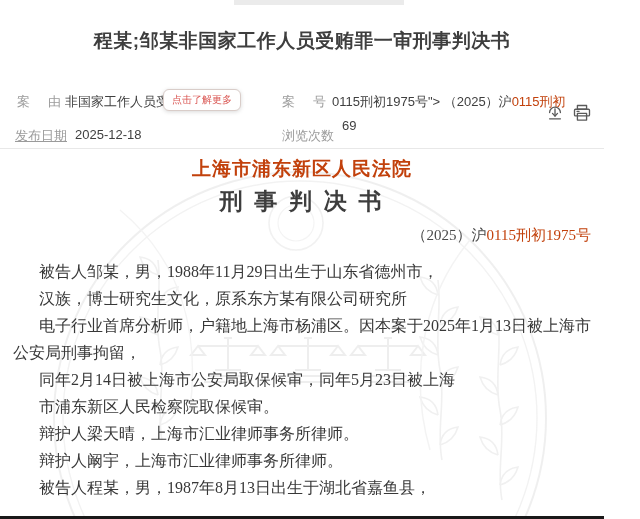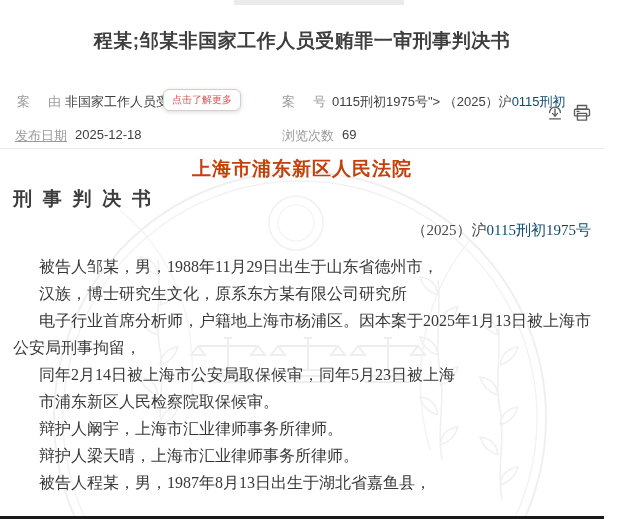--- a/index.html
+++ b/index.html
@@ -20,21 +20,21 @@
     position:absolute;top:15px;left:0;right:0;
     text-align:center;
     font-size:19px;font-weight:700;color:#3e3e3e;
     letter-spacing:0.5px;
   }
   
   .meta{position:absolute;left:0;top:0;right:0;height:148px;font-size:13px;}
   .meta .mlabel{position:absolute;color:#9b9b9b;white-space:nowrap;}
   .meta .mvalue{position:absolute;color:#3f3f3f;white-space:nowrap;}
   .jlabel{display:inline-flex;justify-content:space-between;width:44px;}
-  .red{color:#0c4a6e;}
+  .red{color:#c2410c;}
   .tooltip{
     position:absolute;left:163px;top:89px;
     background:#ffffff;
     border:1px solid #d9cdc9;
     border-radius:6px;
     box-shadow:0 1px 4px rgba(0,0,0,0.15);
     padding:3px 8px;
     font-size:10px;color:#d9534f;
     white-space:nowrap;
     z-index:5;
@@ -56,22 +56,22 @@
     font-family:"Liberation Serif","DejaVu Serif",serif;
     color:#383838;
   }
   .watermark{position:absolute;top:0;left:0;z-index:0;}
   .doc-inner{position:relative;z-index:1;padding:0 13px;}
   .court-name{
     margin-top:6px;text-align:center;
     font-size:19px;font-weight:700;color:#c2410c;letter-spacing:1px;
   }
   .doc-type{
-    margin-top:4px;
-    font-size:19px;font-weight:700;color:#3d3d3d;letter-spacing:3px;
+    margin-top:4px;text-align:center;
+    font-size:23px;font-weight:700;color:#3d3d3d;letter-spacing:3px;
   }
   .case-line{
     margin-top:9px;text-align:right;
     font-size:15px;color:#4a4a4a;white-space:nowrap;
   }
   .body-lines{margin-top:13px;font-size:16px;line-height:27px;}
   .line{white-space:nowrap;overflow:hidden;}
   .line.ind{padding-left:26px;}
   .bottom-bar{
     position:absolute;left:0;right:0;bottom:0;height:3px;
@@ -106,21 +106,21 @@
     <span class="mvalue" style="left:332px;top:93px;">
       <span>0115刑初1975号"&gt; （2025）沪</span><span class="red">0115刑初</span>
     </span>
 
     <span class="tooltip">点击了解更多</span>
 
     <span class="mlabel" style="left:15px;top:127px;text-decoration:underline;">发布日期</span>
     <span class="mvalue" style="left:75px;top:127px;">2025-12-18</span>
 
     <span class="mlabel" style="left:282px;top:127px;">浏览次数</span>
-    <span class="mvalue" style="left:342px;top:127px;">69</span>
+    <span class="mvalue" style="left:342px;top:118px;">69</span>
 
     <div class="toolbar">
       <span class="icn">
         <svg viewBox="0 0 24 24">
           <path d="M5.5 11.5 A 6.5 6.5 0 1 1 18.5 11.5"></path>
           <path d="M12 7 V 15.5"></path>
           <path d="M9 12.5 L 12 15.8 L 15 12.5"></path>
           <path d="M5.5 19 H 18.5"></path>
         </svg>
       </span>
@@ -184,22 +184,22 @@
         <span>（2025）沪</span><span class="red">0115刑初1975号</span>
       </div>
 
       <div class="body-lines">
         <div class="line ind">被告人邹某，男，1988年11月29日出生于山东省德州市，</div>
         <div class="line ind">汉族，博士研究生文化，原系东方某有限公司研究所</div>
         <div class="line ind">电子行业首席分析师，户籍地上海市杨浦区。因本案于2025年1月13日被上海市</div>
         <div class="line">公安局刑事拘留，</div>
         <div class="line ind">同年2月14日被上海市公安局取保候审，同年5月23日被上海</div>
         <div class="line ind">市浦东新区人民检察院取保候审。</div>
+        <div class="line ind">辩护人梁天晴，上海市汇业律师事务所律师。</div>
         <div class="line ind">辩护人阚宇，上海市汇业律师事务所律师。</div>
-        <div class="line ind">辩护人梁天晴，上海市汇业律师事务所律师。</div>
         <div class="line ind">被告人程某，男，1987年8月13日出生于湖北省嘉鱼县，</div>
       </div>
     </div>
   </div>
 
   <div class="bottom-bar"></div>
 
 </div>
 
 </body></html>

